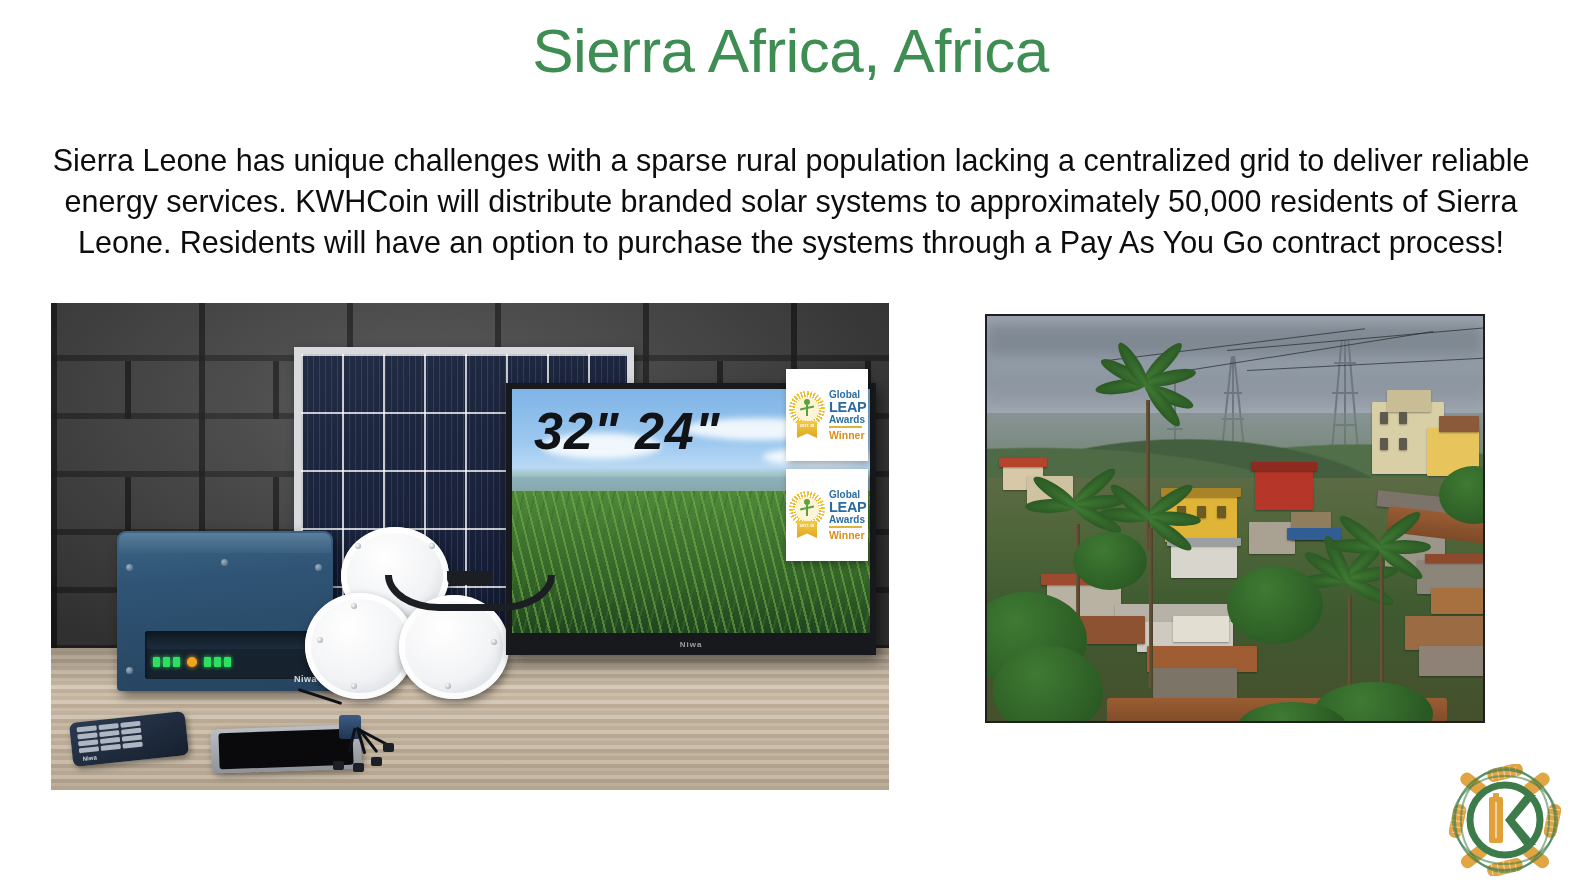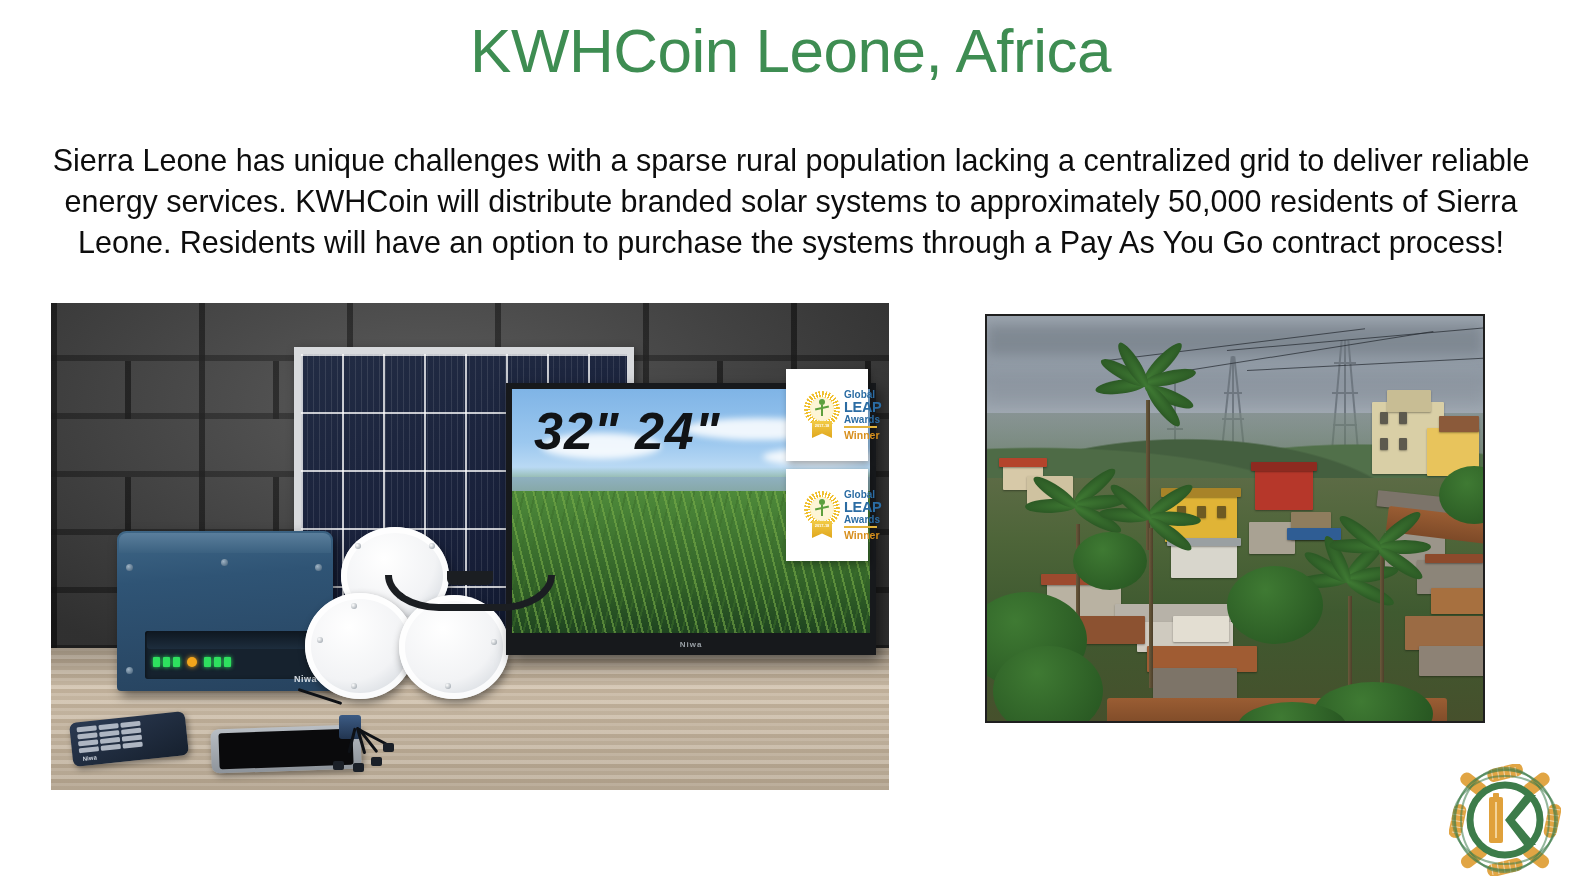--- a/index.html
+++ b/index.html
@@ -278,21 +278,21 @@
     top: 268px; width: 46px; height: 14px; background:#1b1e22; border-radius: 0 0 6px 6px;
   }
 
   
   .award {
     position: absolute;
     width: 82px; height: 92px;
     background: #ffffff;
     box-shadow: 2px 3px 7px rgba(0,0,0,.35);
     display: flex; align-items: center; justify-content: center;
-    padding: 16px;
+    padding: 1px;
   }
   .award.a1 { left: 735px; top: 66px; }
   .award.a2 { left: 735px; top: 166px; }
   .award-inner { display:flex; align-items:center; gap:2px; width:100%; height:100%; }
   .sunburst {
     position: relative;
     width: 40px; height: 48px;
     flex: 0 0 40px;
   }
   .sunburst .rays {
@@ -416,21 +416,21 @@
   }
 
   
   .nosel { user-select:none; }
 </style>
 </head>
 <body>
 
 <div class="slide">
 
-  <div class="slide-title nosel">KWHCoin Leone, Africa</div>
+  <div class="slide-title nosel">Sierra Africa, Africa</div>
 
   <div class="body-text nosel">Sierra Leone has unique challenges with a sparse rural population lacking a centralized grid to deliver reliable energy services. KWHCoin will distribute branded solar systems to approximately 50,000 residents of Sierra Leone. Residents will have an option to purchase the systems through a Pay As You Go contract process!</div>
 
   <div class="product-photo">
 
     <div class="brick-wall"></div>
     <div class="brick-wall-offset"></div>
     <div class="brick-wall-offset b2"></div>
     <div class="brick-wall-offset b3"></div>
     <div class="wall-shade"></div>

